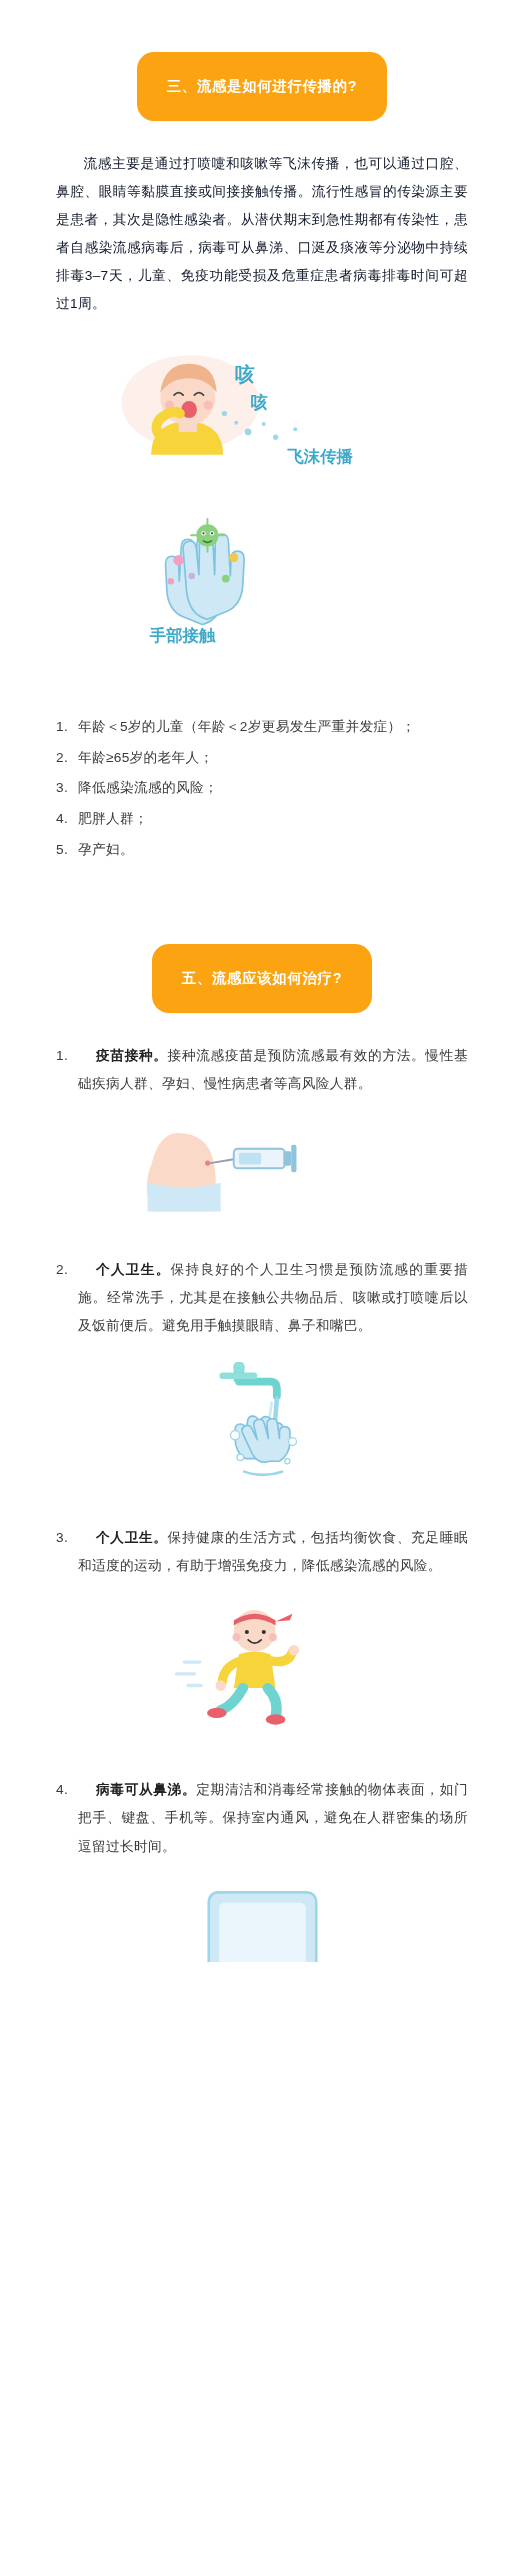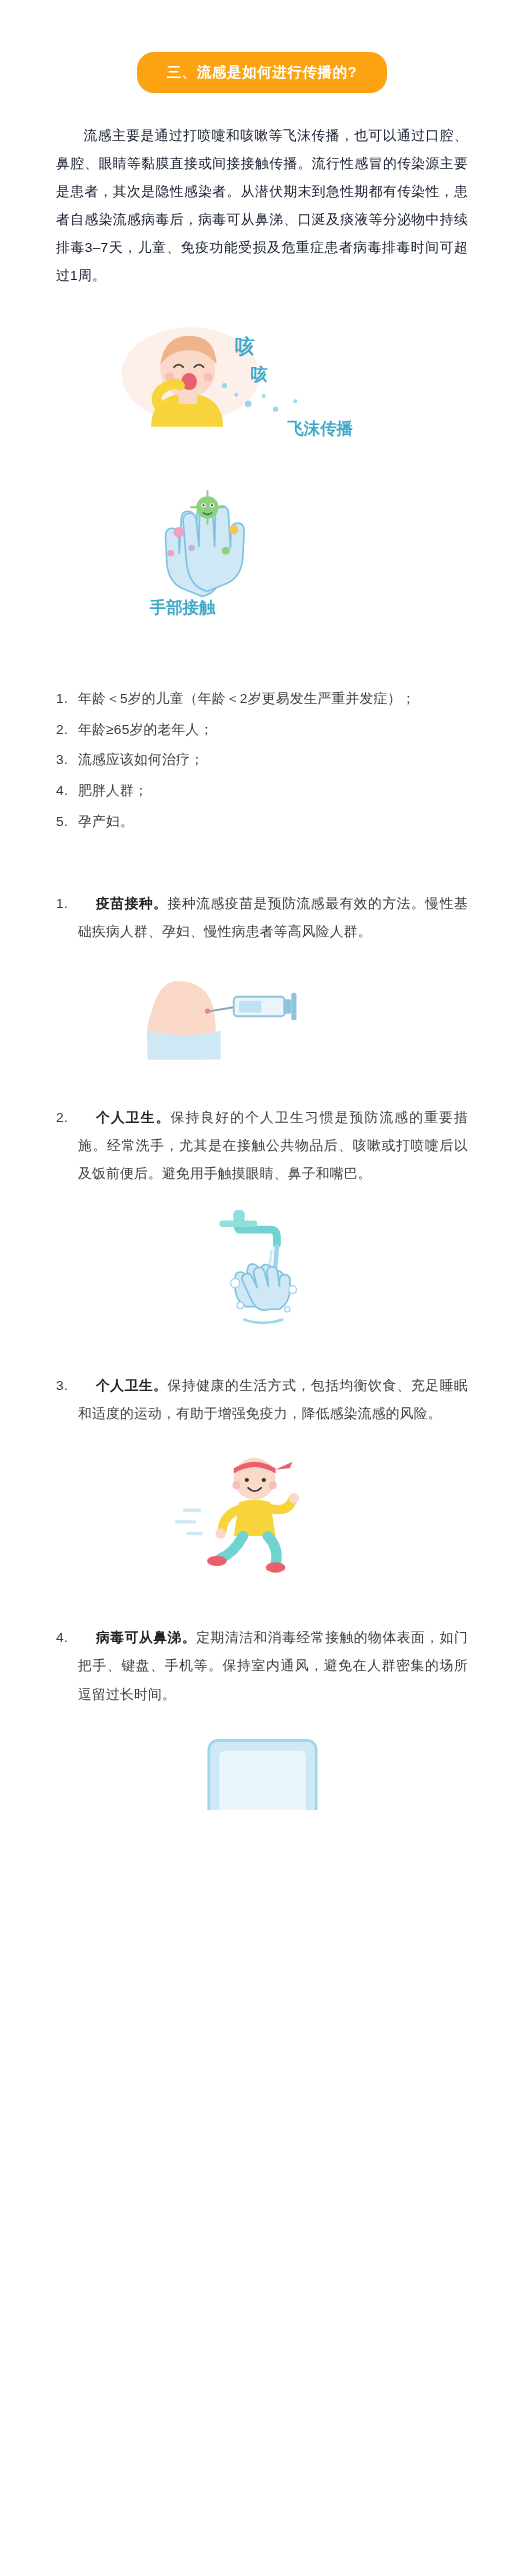--- a/index.html
+++ b/index.html
@@ -24,21 +24,21 @@
     display: flex;
     justify-content: center;
     margin: 26px 0 29px 0;
   }
   .heading-pill {
     background: #FCA311;
     color: #ffffff;
     font-size: 14.4px;
     font-weight: bold;
     letter-spacing: 0.7px;
-    padding: 11px 30px;
+    padding: 25px 30px;
     border-radius: 17px;
     white-space: nowrap;
     box-shadow: 0 1.3px 0 rgba(0,0,0,0.03);
   }
   
   .para {
     font-size: 13.7px;
     line-height: 2.05;
     color: #0f172a;
     margin: 0 auto;
@@ -175,34 +175,37 @@
     <div class="numitem">
       <span class="idx">1.</span>
       <span class="txt">年龄＜5岁的儿童（年龄＜2岁更易发生严重并发症）；</span>
     </div>
     <div class="numitem">
       <span class="idx">2.</span>
       <span class="txt">年龄≥65岁的老年人；</span>
     </div>
     <div class="numitem">
       <span class="idx">3.</span>
-      <span class="txt">流感应该如何治疗；</span>
+      <span class="txt">降低感染流感的风险；</span>
     </div>
     <div class="numitem">
       <span class="idx">4.</span>
       <span class="txt">肥胖人群；</span>
     </div>
     <div class="numitem">
       <span class="idx">5.</span>
       <span class="txt">孕产妇。</span>
     </div>
   </div>
 
   <div class="gap-lg"></div>
 
+  <div class="heading-wrap">
+    <div class="heading-pill">五、流感应该如何治疗?</div>
+  </div>
 
   <div class="numlist">
 
     <div class="numitem">
       <span class="idx">1.</span>
       <span class="txt"><span class="lead">疫苗接种。</span><span>接种流感疫苗是预防流感最有效的方法。慢性基础疾病人群、孕妇、慢性病患者等高风险人群。</span></span>
     </div>
   </div>
 
   <div class="illus">

